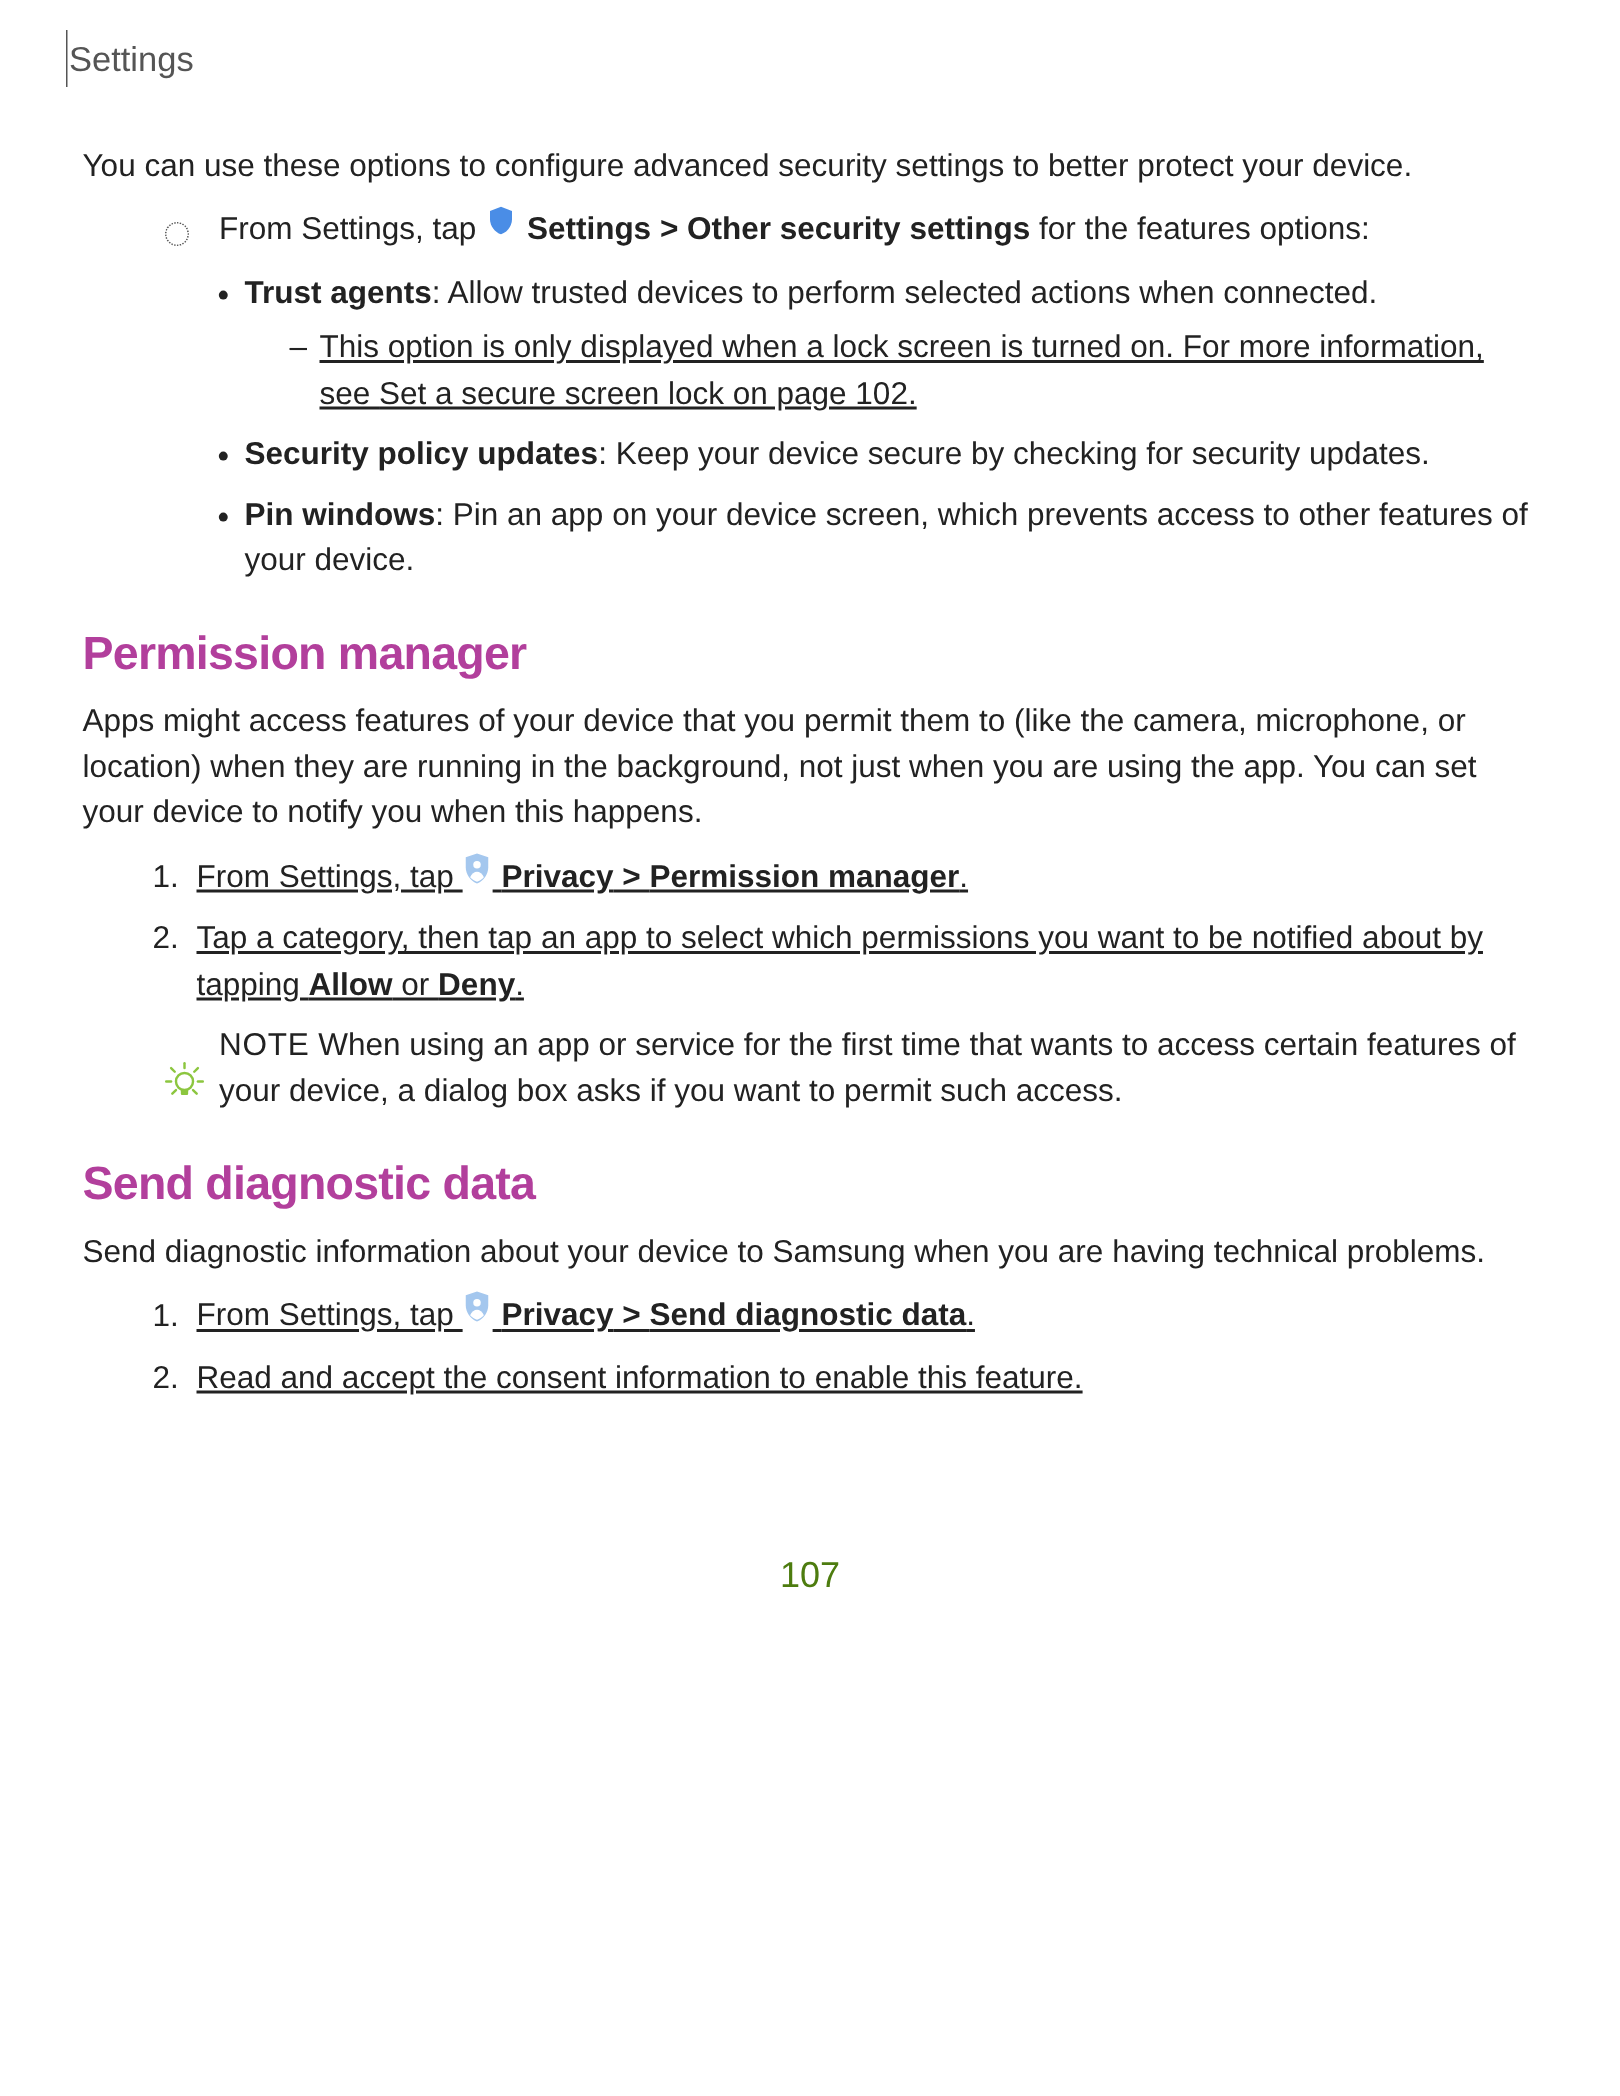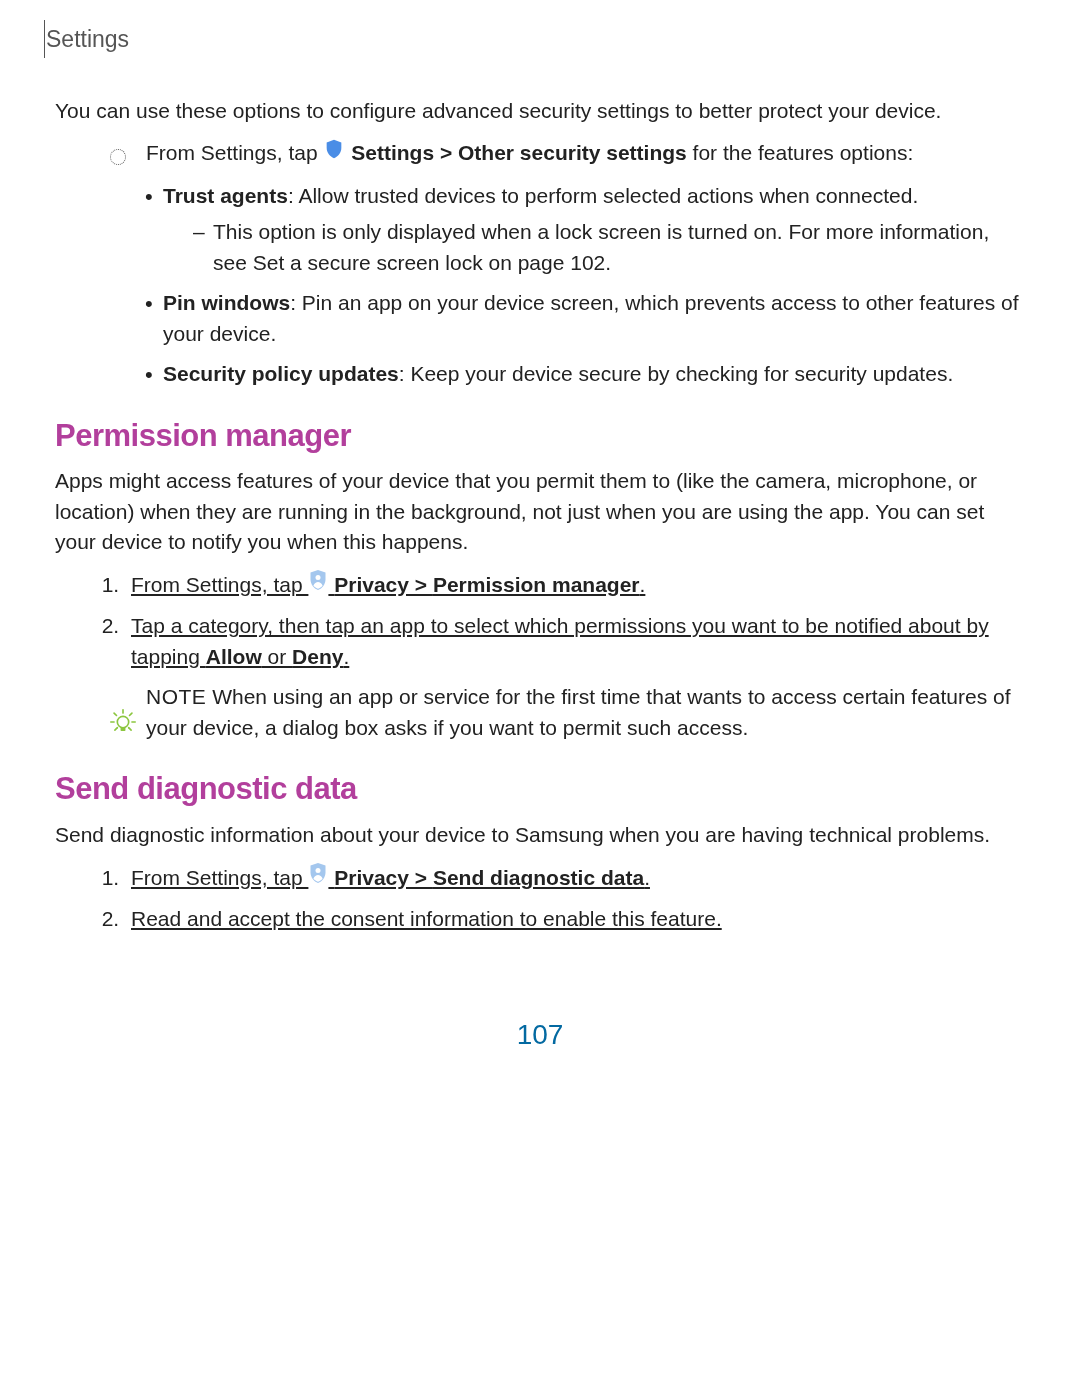--- a/index.html
+++ b/index.html
@@ -50,34 +50,34 @@
   .icon-tip {
     display:inline-block; vertical-align:top; position:relative;
   }
   .bold { font-weight:700; }
   .bullet-block { margin-left: 90px; padding-left: 0; list-style: none; margin-top:4px; margin-bottom:4px;}
   .bullet-block > li { position: relative; padding-left: 18px; margin-bottom: 10px; }
   .bullet-block > li::before {
     content: "•"; position: absolute; left: 0; top: 0; font-size: 22px;
   }
   .dash-block { margin-left: 0px; padding-left: 0; list-style: none; margin-top:6px; }
-  .dash-block > li { position: relative; padding-left: 30px; margin-left:20px; margin-bottom: 6px; }
+  .dash-block > li { position: relative; padding-left: 30px; margin-left:20px; margin-bottom: 6px; text-decoration: underline; }
   .dash-block > li::before {
     content: "–"; position: absolute; left: 10px; top: 0;
   }
   ol.num-block { margin-left: 42px; padding-left: 28px; margin-top:4px; margin-bottom:4px;}
   ol.num-block > li { padding-left: 6px; margin-bottom: 10px; text-decoration: underline; }
   .note-row { display:flex; align-items:flex-end; margin-left:55px; margin-top:8px; }
   .note-row .note-icon-cell { flex: 0 0 36px; }
   .note-row .note-text-cell { flex: 1; }
   .note-label { font-weight:400; letter-spacing: 0.5px; }
   .step-row { display:flex; align-items:flex-start; padding-left:55px; margin-top:8px; margin-bottom:8px;}
   .step-row .step-icon-cell{ flex:0 0 36px; padding-top:4px;}
   .step-row .step-text-cell{ flex:1;}
-  .pagenum { text-align:center; font-size:28px; color:#0369a1; margin-top:80px;}
+  .pagenum { text-align:center; font-size:24px; color:#4d7c0f; margin-top:100px;}
   a.xref { color:#222; text-decoration:none; }
 </style>
 </head>
 <body>
 
 <div class="page">
 
   <div class="header">Settings</div>
 
   <p class="body">You can use these options to configure advanced security settings to better protect your device.</p>
@@ -100,24 +100,24 @@
   <ul class="bullet-block">
     <li>
       <span class="bold">Trust agents</span><span>: Allow trusted devices to perform selected actions when connected.</span>
       <ul class="dash-block">
         <li>
           <span>This option is only displayed when a lock screen is turned on. For more information, see </span><a class="xref">Set a secure screen lock</a><span> on page 102.</span>
         </li>
       </ul>
     </li>
     <li>
-      <span class="bold">Pin windows</span><span>: Pin an app on your device screen, which prevents access to other features of your device.</span>
+      <span class="bold">Security policy updates</span><span>: Keep your device secure by checking for security updates.</span>
     </li>
     <li>
-      <span class="bold">Security policy updates</span><span>: Keep your device secure by checking for security updates.</span>
+      <span class="bold">Pin windows</span><span>: Pin an app on your device screen, which prevents access to other features of your device.</span>
     </li>
   </ul>
 
   <h2 class="section-heading">Permission manager</h2>
   <p class="body">Apps might access features of your device that you permit them to (like the camera, microphone, or location) when they are running in the background, not just when you are using the app. You can set your device to notify you when this happens.</p>
 
   <ol class="num-block">
     <li>
       <span>From Settings, tap </span>
       <span class="icon-privacy">

